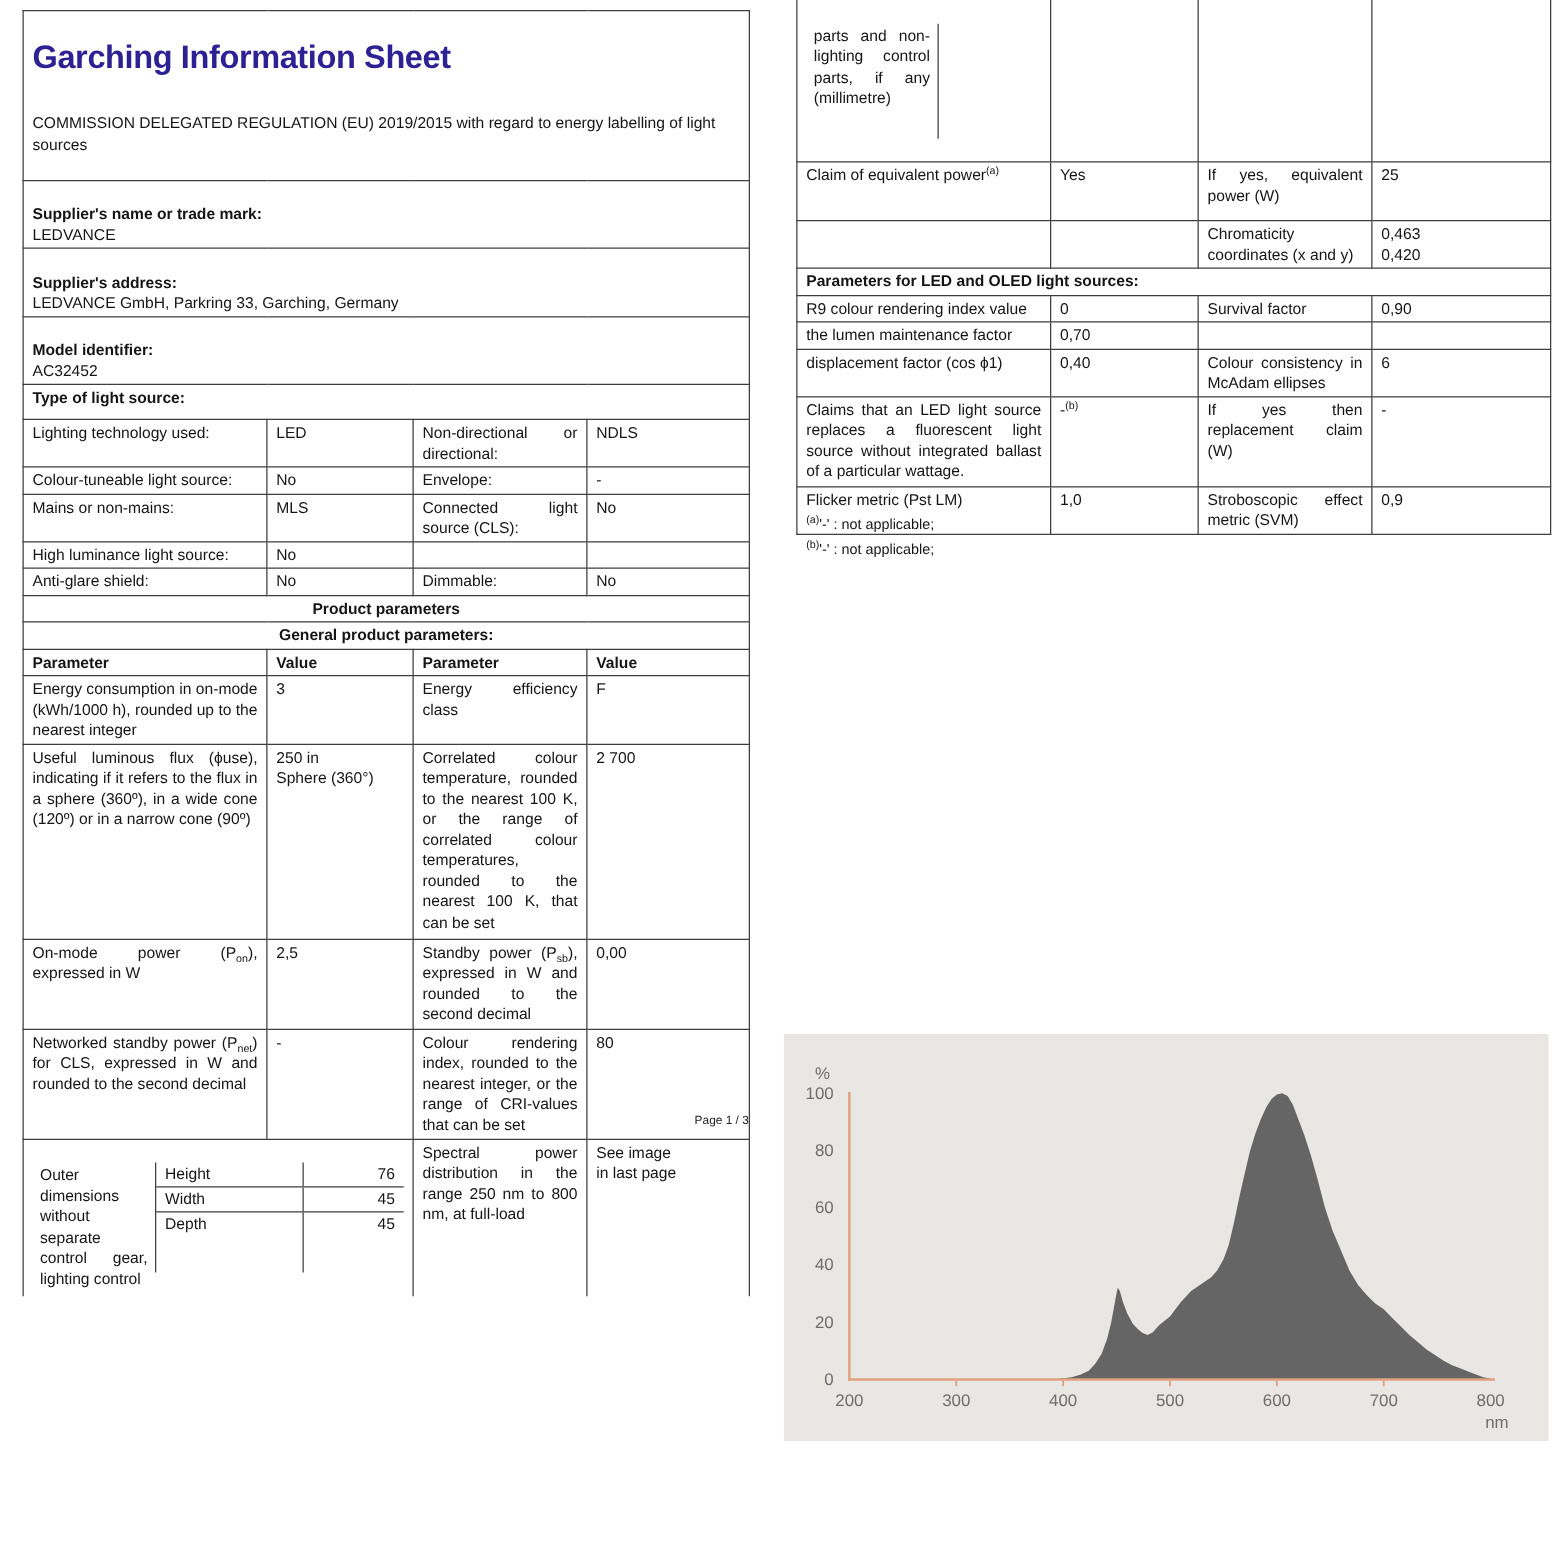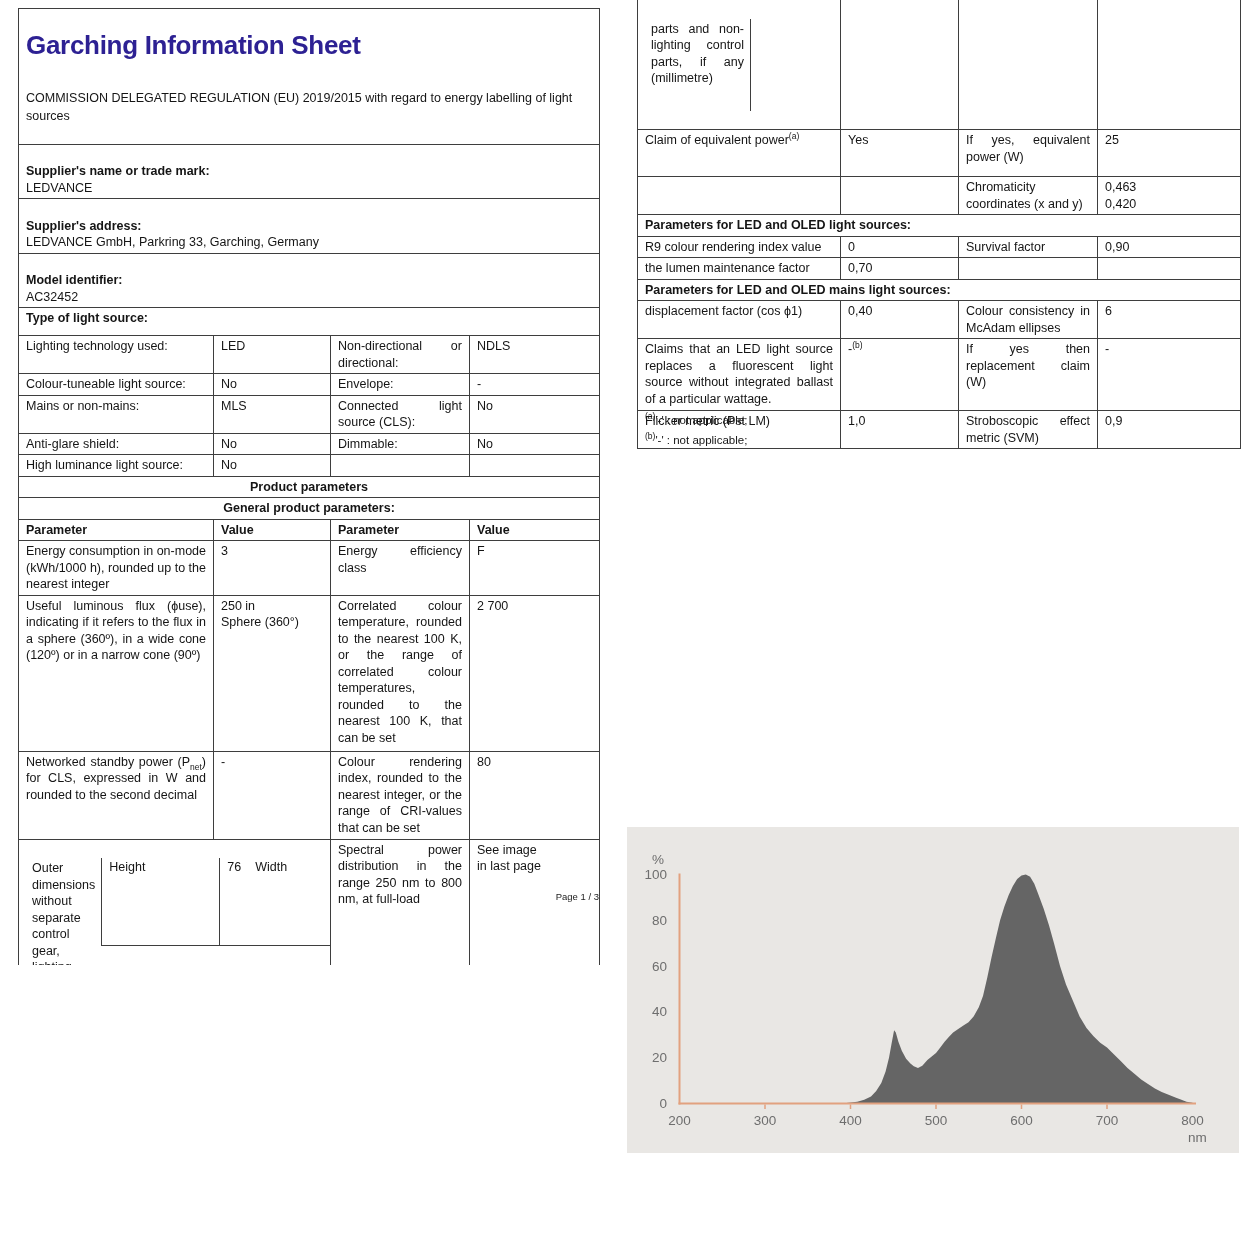--- a/index.html
+++ b/index.html
@@ -32,25 +32,25 @@
   .center-b{text-align:center;font-weight:bold;}
   .title-cell{padding:8px 11px 10px;}
   .doc-title{font-size:26px;font-weight:bold;color:#2d2193;margin:0 0 12px 0;letter-spacing:-0.3px;}
   .reg-text{font-size:12.5px;line-height:1.4;}
   .kv .lbl{font-weight:bold;}
   .kv .v{font-weight:normal;}
 
   td.nopad{padding:0;}
   .dims-flex{display:flex;height:88px;}
   .dims-label{width:86px;border-right:1px solid #3e3e3e;padding:2px 6px;text-align:justify;}
-  .dims-rows{flex:1;display:flex;flex-direction:row;}
+  .dims-rows{flex:1;display:flex;flex-direction:column;}
   .dims-sub{display:flex;border-bottom:1px solid #3e3e3e;min-height:19px;}
   .dims-sub:last-child{border-bottom:none;flex:1;}
   .dims-name{width:103px;border-right:1px solid #3e3e3e;padding:1px 7px;}
-  .dims-val{flex:1;text-align:left;padding:1px 7px;}
+  .dims-val{flex:1;text-align:right;padding:1px 7px;}
 
   .cont-flex{display:flex;height:92px;}
   .cont-text{width:93px;border-right:1px solid #3e3e3e;padding:2px 6px;text-align:justify;}
   .cont-rest{flex:1;}
 
   sup{font-size:8.5px;line-height:0;vertical-align:super;}
   sub{font-size:8.5px;line-height:0;vertical-align:sub;}
 
   #footnotes{position:absolute;left:645px;top:410px;font-size:11.5px;line-height:1.78;}
   #page-num{position:absolute;left:18px;top:891px;width:581px;text-align:right;font-size:9.5px;color:#222;}
@@ -115,30 +115,30 @@
       <td class="param">Envelope:</td>
       <td class="val">-</td>
     </tr>
     <tr style="height:38px">
       <td class="param">Mains or non-mains:</td>
       <td class="val">MLS</td>
       <td class="param">Connected light source (CLS):</td>
       <td class="val">No</td>
     </tr>
     <tr style="height:20px">
-      <td class="param">Anti-glare shield:</td>
-      <td class="val">No</td>
-      <td class="param">Dimmable:</td>
-      <td class="val">No</td>
-    </tr>
-    <tr style="height:20px">
       <td class="param">High luminance light source:</td>
       <td class="val">No</td>
       <td class="param"></td>
       <td class="val"></td>
+    </tr>
+    <tr style="height:20px">
+      <td class="param">Anti-glare shield:</td>
+      <td class="val">No</td>
+      <td class="param">Dimmable:</td>
+      <td class="val">No</td>
     </tr>
 
     <tr style="height:19px">
       <td colspan="4" class="center-b">Product parameters</td>
     </tr>
     <tr style="height:20px">
       <td colspan="4" class="center-b">General product parameters:</td>
     </tr>
     <tr style="height:20px">
       <td class="b">Parameter</td>
@@ -152,20 +152,26 @@
       <td class="val">3</td>
       <td class="param">Energy efficiency class</td>
       <td class="val">F</td>
     </tr>
     <tr style="height:156px">
       <td class="param">Useful luminous flux (ϕuse), indicating if it refers to the flux in a sphere (360º), in a wide cone (120º) or in a narrow cone (90º)</td>
       <td class="val">250 in
 Sphere (360°)</td>
       <td class="param">Correlated colour temperature, rounded to the nearest 100 K, or the range of correlated colour temperatures, rounded to the nearest 100 K, that can be set</td>
       <td class="val">2 700</td>
+    </tr>
+    <tr style="height:72px">
+      <td class="param">On-mode power (P<sub>on</sub>), expressed in W</td>
+      <td class="val">2,5</td>
+      <td class="param">Standby power (P<sub>sb</sub>), expressed in W and rounded to the second decimal</td>
+      <td class="val">0,00</td>
     </tr>
     <tr style="height:88px">
       <td class="param">Networked standby power (P<sub>net</sub>) for CLS, expressed in W and rounded to the second decimal</td>
       <td class="val">-</td>
       <td class="param">Colour rendering index, rounded to the nearest integer, or the range of CRI-values that can be set</td>
       <td class="val">80</td>
     </tr>
 
     <tr class="cut-bottom" style="height:88px">
       <td colspan="2" class="nopad">
@@ -242,23 +248,20 @@
       <td class="param">Survival factor</td>
       <td class="val">0,90</td>
     </tr>
     <tr style="height:18px">
       <td class="param">the lumen maintenance factor</td>
       <td class="val">0,70</td>
       <td class="param"></td>
       <td class="val"></td>
     </tr>
 
-    <tr style="height:20px">
-      <td colspan="4" class="b">Parameters for LED and OLED mains light sources:</td>
-    </tr>
     <tr style="height:38px">
       <td class="param">displacement factor (cos ϕ1)</td>
       <td class="val">0,40</td>
       <td class="param">Colour consistency in McAdam ellipses</td>
       <td class="val">6</td>
     </tr>
     <tr style="height:72px">
       <td class="param">Claims that an LED light source replaces a fluorescent light source without integrated ballast of a particular wattage.</td>
       <td class="val">-<sup>(b)</sup></td>
       <td class="param">If yes then replacement claim (W)</td>

